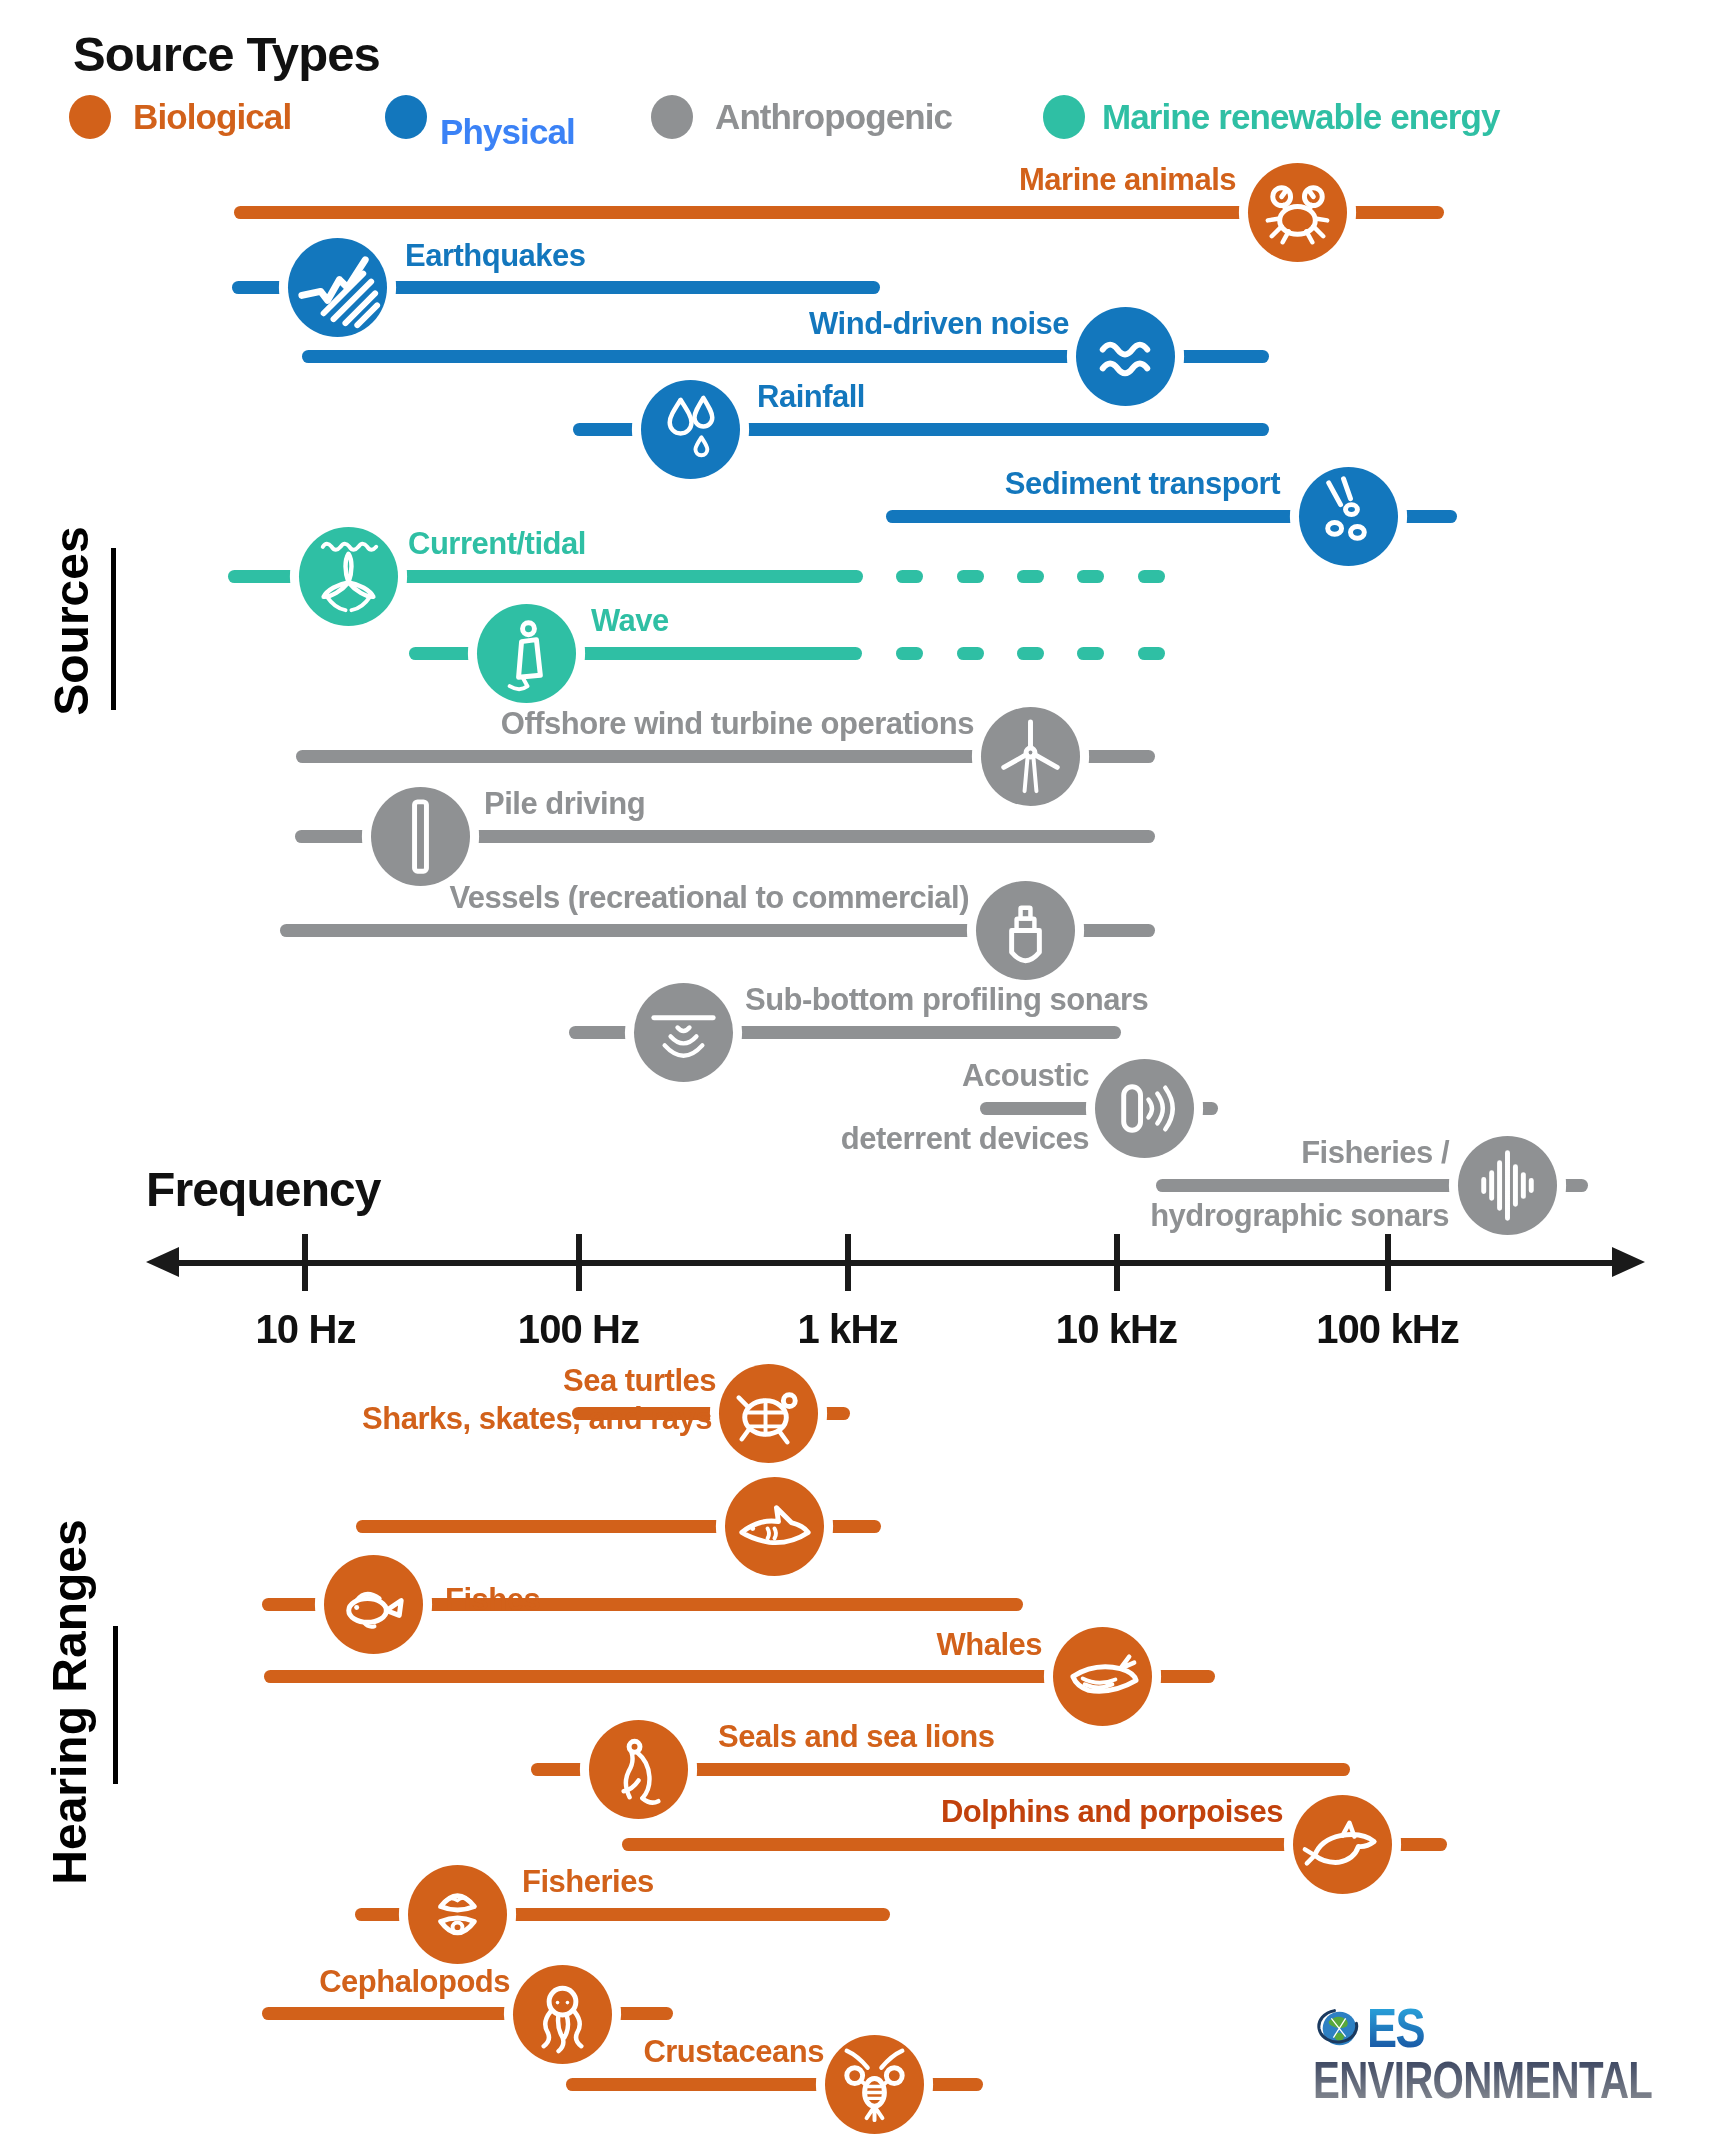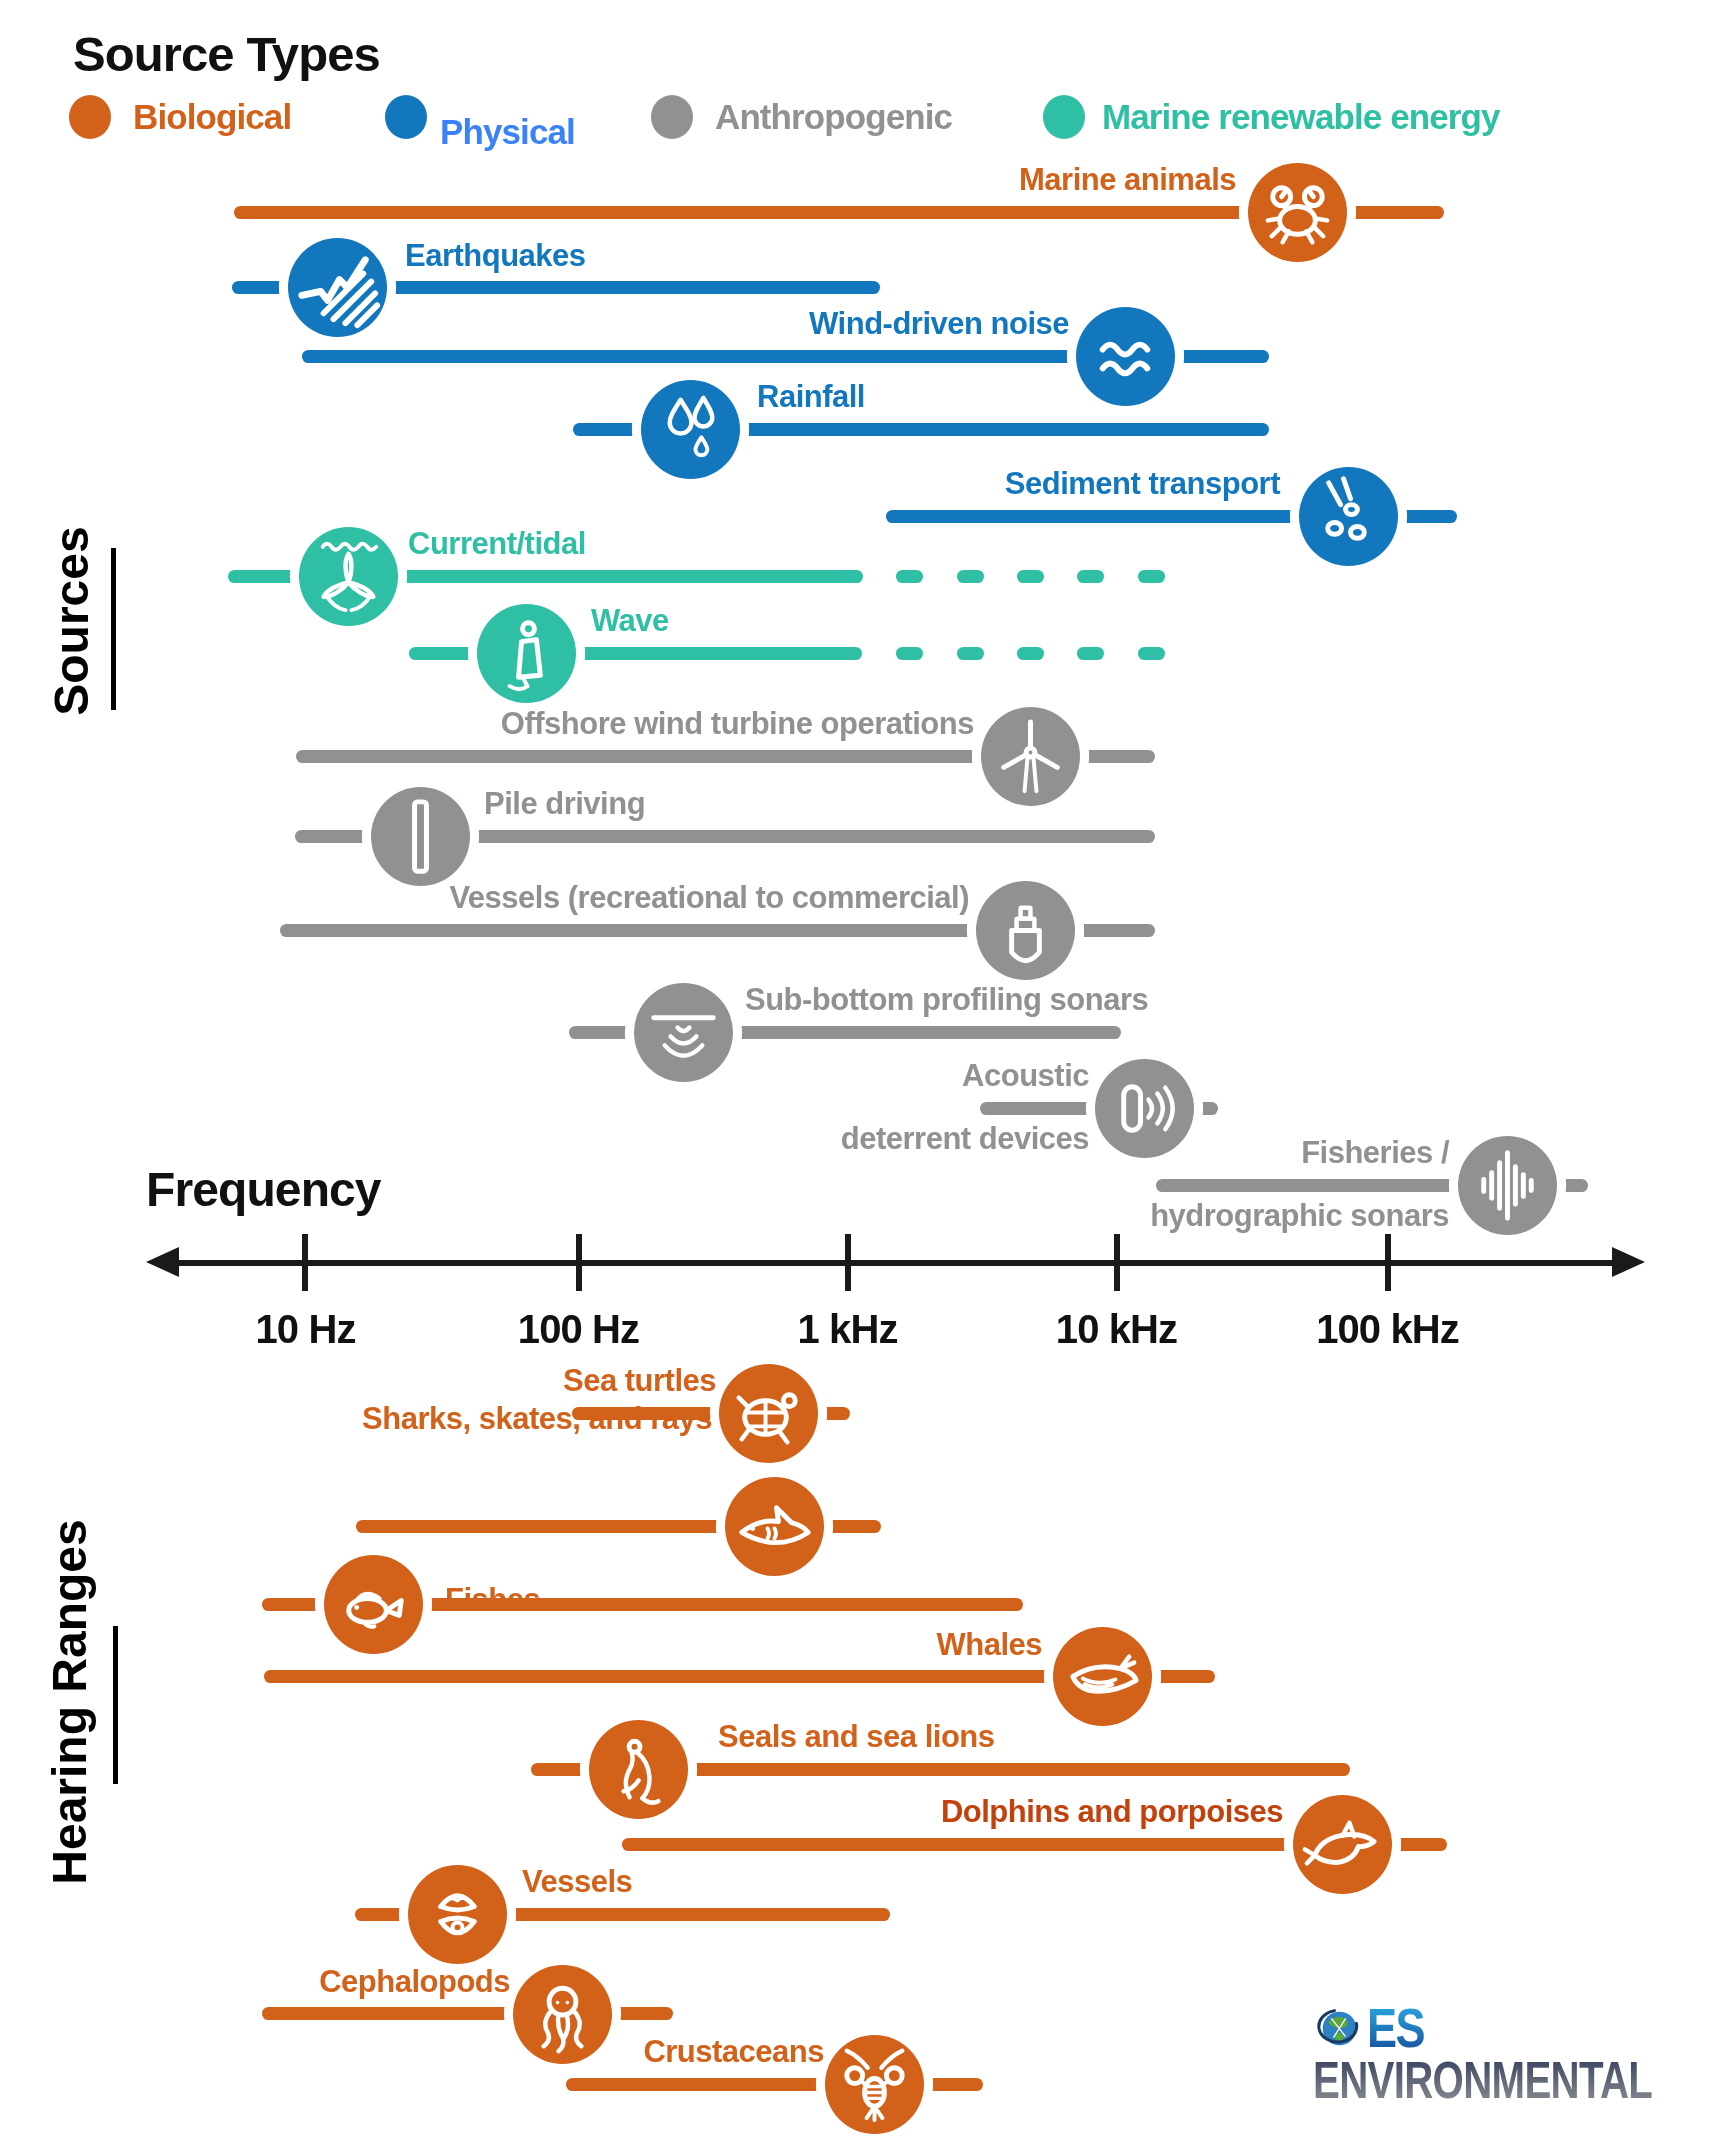--- a/index.html
+++ b/index.html
@@ -270,21 +270,21 @@
       <div class="row-label" style="top: 1793px; color: #c2410c; right: 447px; text-align: right;">Dolphins and porpoises</div>
       <div class="bar" style="left: 355px; top: 1908px; width: 535px; background: rgb(210, 97, 26);"></div>
       <div class="icon" style="left: 408px; top: 1865px; background: rgb(210, 97, 26);">
         <svg viewBox="0 0 100 100" fill="none" stroke="#fff" stroke-width="5" stroke-linecap="round" stroke-linejoin="round">
           <path d="M33 42 Q50 20 67 42 Q50 49 33 42 Z"></path>
           <path d="M37 37 q6 -6 13 -1 q6 -6 13 1" stroke-width="3.5"></path>
           <path d="M33 57 Q50 80 67 57 Q50 50 33 57 Z"></path>
           <circle cx="50" cy="63" r="5" stroke-width="4"></circle>
         </svg>
       </div>
-      <div class="row-label" style="top: 1863px; color: rgb(210, 97, 26); left: 522px;">Vessels</div>
+      <div class="row-label" style="top: 1863px; color: rgb(210, 97, 26); left: 522px;">Fisheries</div>
       <div class="bar" style="left: 262px; top: 2007px; width: 411px; background: rgb(210, 97, 26);"></div>
       <div class="icon" style="left: 513px; top: 1965px; background: rgb(210, 97, 26);">
         <svg viewBox="0 0 100 100" fill="none" stroke="#fff" stroke-width="5" stroke-linecap="round" stroke-linejoin="round">
           <circle cx="50" cy="37" r="13.5"></circle>
           <circle cx="45" cy="38" r="1.8" style="fill:#fff;stroke:none"></circle>
           <circle cx="55" cy="38" r="1.8" style="fill:#fff;stroke:none"></circle>
           <path d="M38 47 Q29 58 35 68 Q39 76 31 82 M46 50 Q44 63 50 73 Q53 81 46 87 M54 50 Q58 63 52 73 M62 47 Q71 58 65 68 Q61 76 69 82" stroke-width="4.5"></path>
         </svg>
       </div>
       <div class="row-label" style="top: 1963px; color: rgb(210, 97, 26); right: 1220px; text-align: right;">Cephalopods</div>

